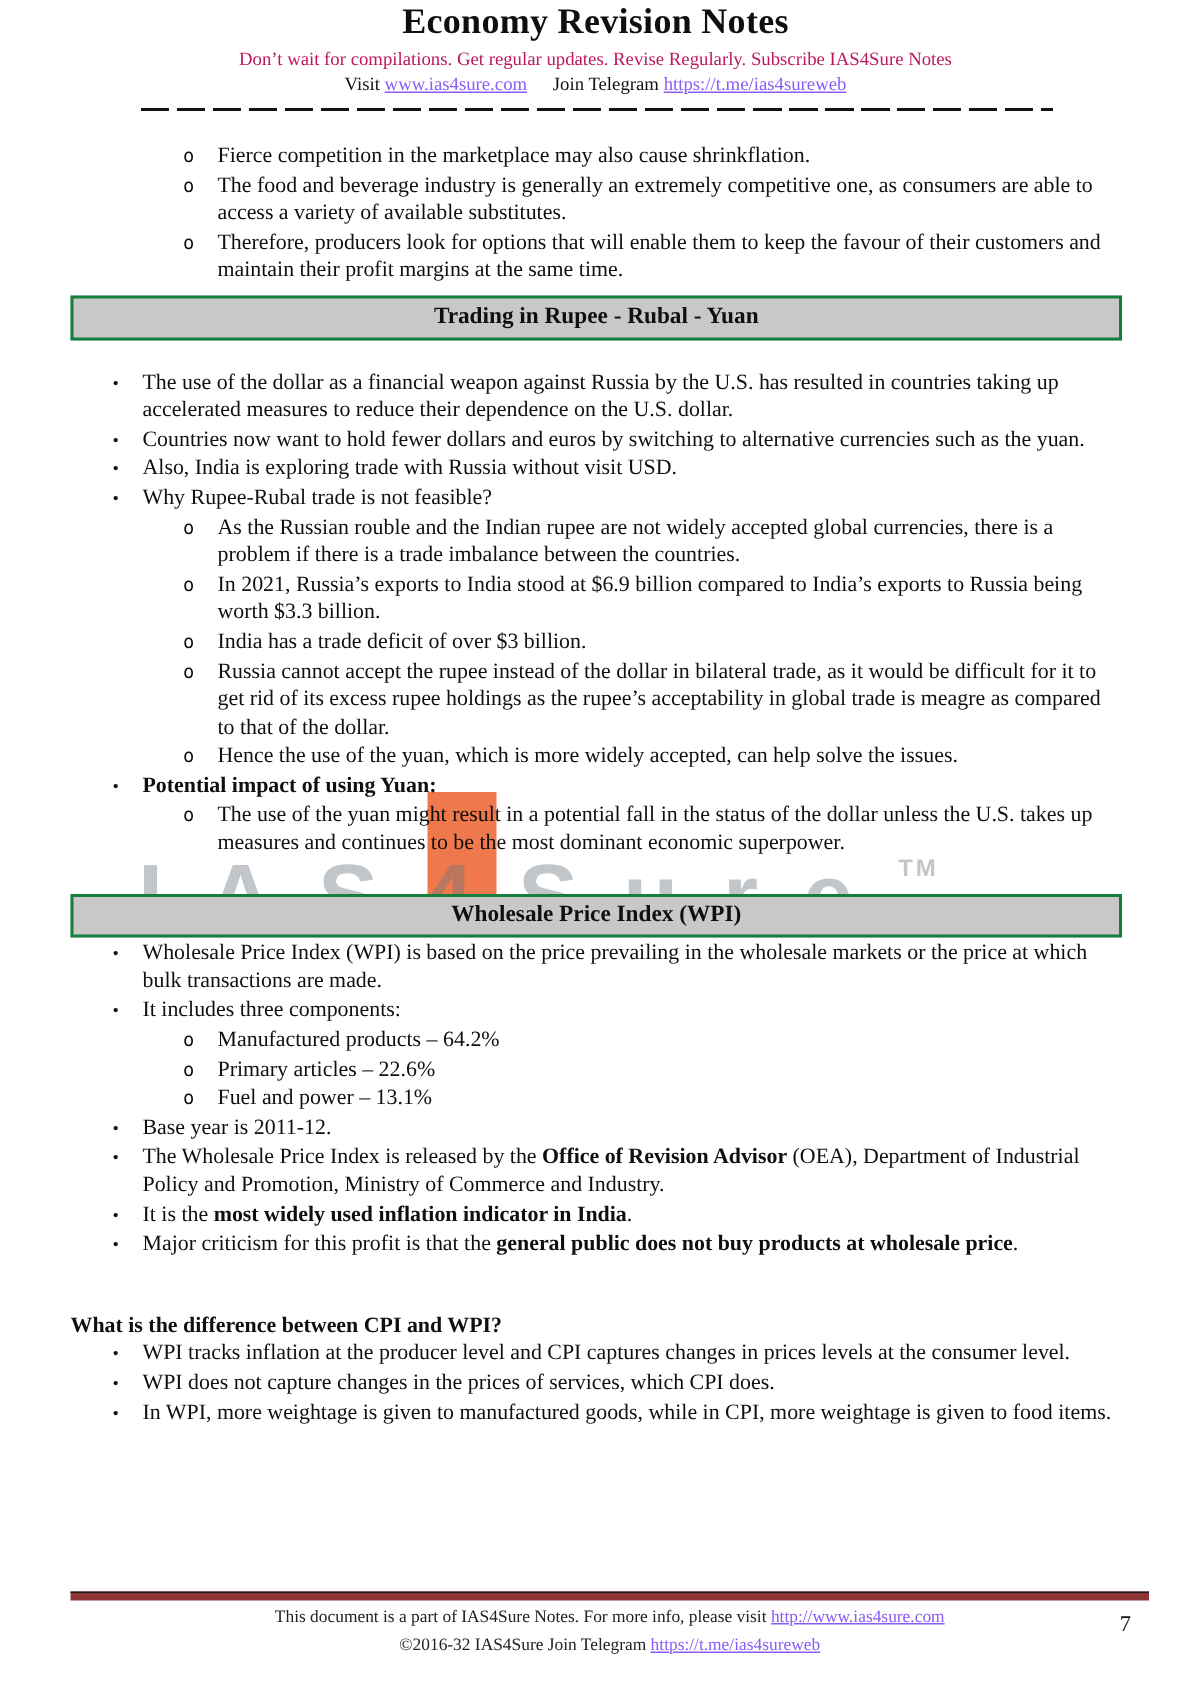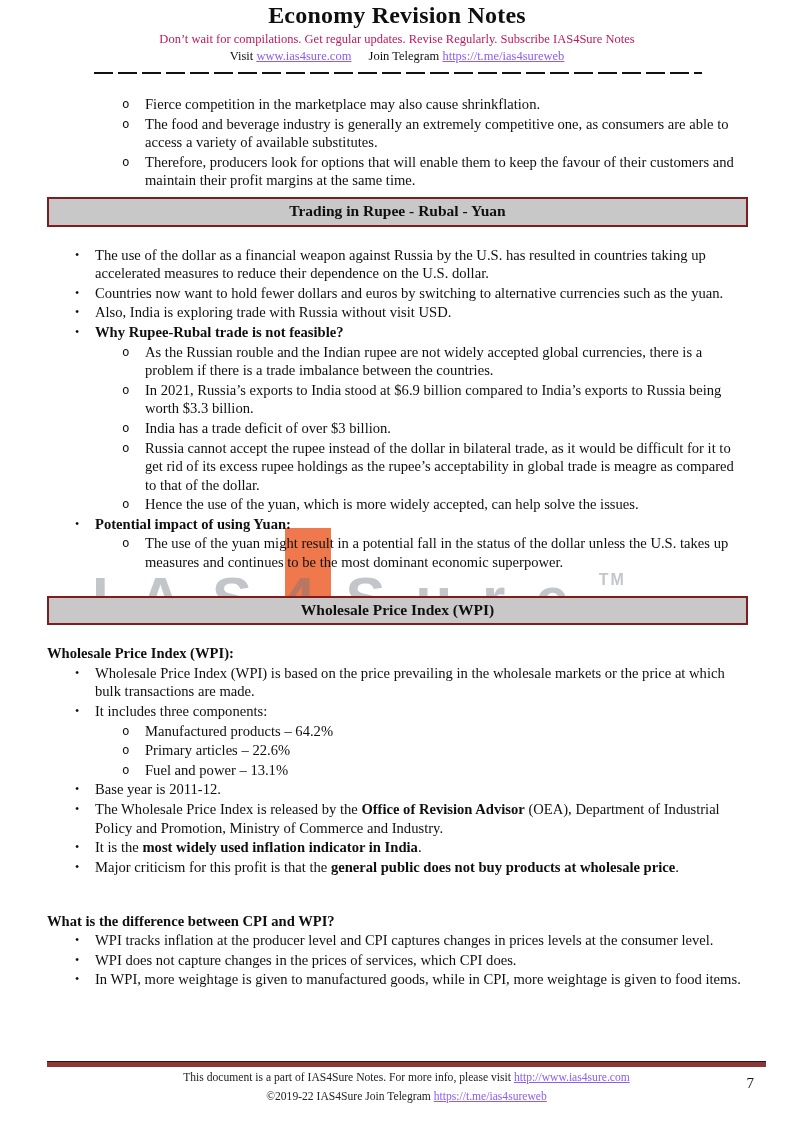--- a/index.html
+++ b/index.html
@@ -27,21 +27,21 @@
     background: repeating-linear-gradient(90deg, #111 0 19px, transparent 19px 24px);
   }
   
   .content { position: relative; z-index: 1; padding: 0 46px 0 47px; font-size: 14.6px; line-height: 18.6px; }
   .li { display: flex; margin-bottom: 1px; }
   .marker { flex: 0 0 auto; text-align: left; }
   .l1 .marker { width: 20px; margin-left: 28px; font-size: 12px; }
   .l2 .marker { width: 23px; margin-left: 75px; font-family: "DejaVu Sans Mono", monospace; font-size: 12.5px; }
   .li .txt { flex: 1 1 auto; }
   .section-box {
-    border: 2px solid #7f1d1d;
+    border: 2px solid #15803d;
     background: #c8c8c8;
     text-align: center;
     font-weight: bold;
     font-size: 15.5px;
     padding: 3px 0 4px;
     position: relative;
     z-index: 2;
   }
   .box-trading { margin-top: 7px; }
   .box-wpi { margin-top: 24px; }
@@ -114,21 +114,21 @@
       <div class="li l1">
           <span class="marker">•</span>
           <span class="txt">Countries now want to hold fewer dollars and euros by switching to alternative currencies such as the yuan.</span>
         </div>
       <div class="li l1">
           <span class="marker">•</span>
           <span class="txt">Also, India is exploring trade with Russia without visit USD.</span>
         </div>
       <div class="li l1">
           <span class="marker">•</span>
-          <span class="txt" style="font-weight:bold">Why Rupee-Rubal trade is not feasible?</span>
+          <span class="txt" style="font-weight:normal">Why Rupee-Rubal trade is not feasible?</span>
         </div>
       <div class="li l2">
           <span class="marker">o</span>
           <span class="txt">As the Russian rouble and the Indian rupee are not widely accepted global currencies, there is a problem if there is a trade imbalance between the countries.</span>
         </div>
       <div class="li l2">
           <span class="marker">o</span>
           <span class="txt">In 2021, Russia’s exports to India stood at $6.9 billion compared to India’s exports to Russia being worth $3.3 billion.</span>
         </div>
       <div class="li l2">
@@ -148,21 +148,20 @@
           <span class="txt" style="font-weight:bold">Potential impact of using Yuan:</span>
         </div>
       <div class="li l2">
           <span class="marker">o</span>
           <span class="txt">The use of the yuan might result in a potential fall in the status of the dollar unless the U.S. takes up measures and continues to be the most dominant economic superpower.</span>
         </div>
     </div>
 
     <div class="section-box box-wpi">Wholesale Price Index (WPI)</div>
 
-    <div class="sub-heading">Wholesale Price Index (WPI):</div>
     <div class="bullets-wpi">
       <div class="li l1">
           <span class="marker">•</span>
           <span class="txt">Wholesale Price Index (WPI) is based on the price prevailing in the wholesale markets or the price at which bulk  transactions are made.</span>
         </div>
       <div class="li l1">
           <span class="marker">•</span>
           <span class="txt">It includes three components:</span>
         </div>
       <div class="li l2">
@@ -213,19 +212,19 @@
 
   </div>
 
   <div class="footer">
     <div class="footer-bar"></div>
     <div class="footer-line">
       <span>This document is a part of IAS4Sure Notes.  For more info, please visit</span>
       <a class="link">http://www.ias4sure.com</a>
     </div>
     <div class="footer-line">
-      <span>©2019-22 IAS4Sure   Join Telegram</span>
+      <span>©2016-32 IAS4Sure   Join Telegram</span>
       <a class="link">https://t.me/ias4sureweb</a>
     </div>
     <div class="page-number">7</div>
   </div>
 
 </div>
 
 </body></html>

